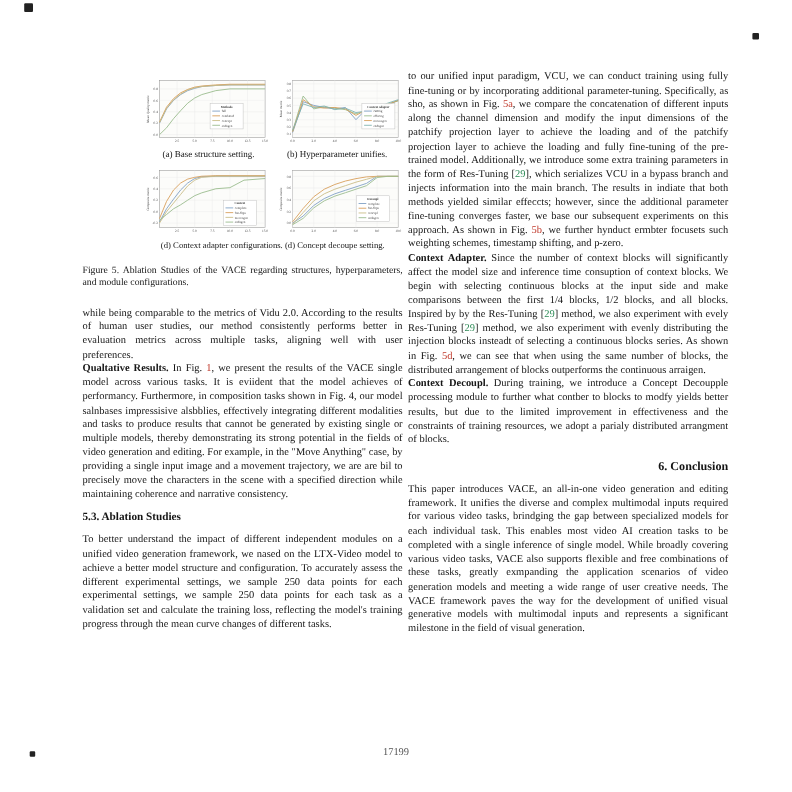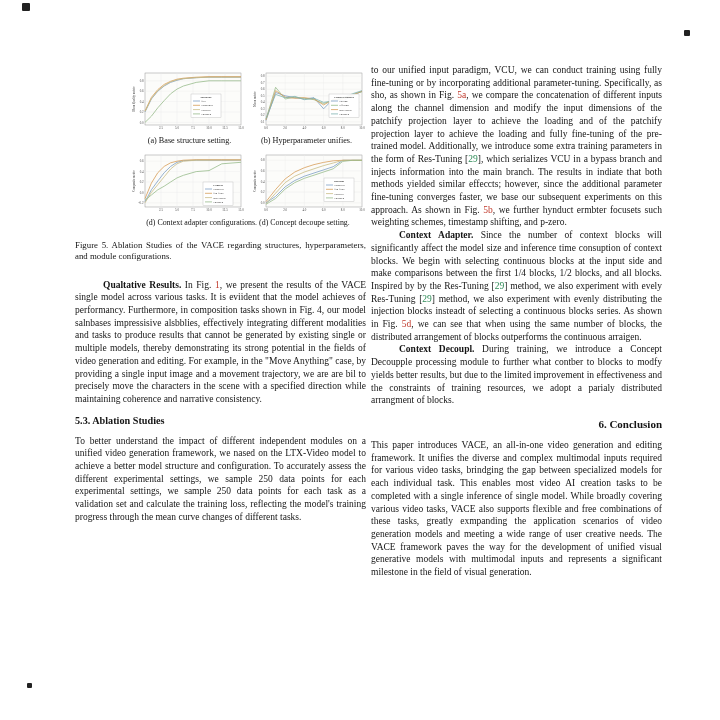--- a/index.html
+++ b/index.html
@@ -7,21 +7,21 @@
         font-family:"Liberation Serif", serif;color:#151515;}
   .speck{position:absolute;background:#222;border-radius:1px;}
   .speck.tl{left:22px;top:3px;width:8px;height:8px;}
   .speck.tr{left:684px;top:30px;width:6px;height:6px;}
   .speck.bl{left:27px;top:683px;width:5px;height:5px;}
   .col{position:absolute;width:291px;text-align:justify;
        font-size:9.5px;line-height:12.7px;}
   .col.left{left:75px;top:64px;}
   .col.right{left:371px;top:64px;}
   p{margin:0;padding:0;}
-  .runin{font-weight:bold;margin-left:28px;}
+  .runin{font-weight:bold;}
   .link-fig{color:#c0392b;text-decoration:none;cursor:pointer;font-family:Liberation Serif, serif;}
   .link-cite{color:#2e8b57;text-decoration:none;cursor:pointer;}
   h3.sec{font-size:10.2px;margin:9px 0 8px;text-align:left;line-height:12px;}
   h2.sec{font-size:11px;margin:11px 0 8px;text-align:right;line-height:13px;}
   figure{margin:6px 0 0 0;padding:0;}
   .figgrid{width:234px;margin-left:56px;}
   .figrow{display:flex;gap:8px;}
   .chart svg{display:block;}
   .subcaps{display:flex;margin:2px 0 6px;}
   .subcaps span{flex:1;text-align:center;font-size:8.2px;line-height:10px;}
@@ -229,20 +229,21 @@
         <div class="subcap-row">
           <span>(d) Context adapter configurations.</span>
           <span>(d) Concept decoupe setting.</span>
         </div>
       </div>
       <figcaption class="figcaption">Figure 5. Ablation Studies of the VACE regarding structures, hyperparameters, and module configurations.</figcaption>
     </figure>
 
     <div class="gap"></div>
 
+    <p><span>while being comparable to the metrics of Vidu 2.0. According to the results of human user studies, our method consistently performs better in evaluation metrics across multiple tasks, aligning well with user preferences.</span></p>
 
     <p><span class="runin">Qualtative Results.</span><span> In Fig. </span><a class="link-fig">1</a><span>, we present the results of the VACE single model across various tasks. It is eviident that the model achieves of performancy. Furthermore, in composition tasks shown in Fig. 4, our model salnbases impressisive alsbblies, effectively integrating different modalities and tasks to produce results that cannot be generated by existing single or multiple models, thereby demonstrating its strong potential in the fields of video generation and editing. For example, in the "Move Anything" case, by providing a single input image and a movement trajectory, we are are bil to precisely move the characters in the scene with a specified direction while maintaining coherence and narrative consistency.</span></p>
 
     <h3 class="sec">5.3. Ablation Studies</h3>
 
     <p><span>To better understand the impact of different independent modules on a unified video generation framework, we nased on the LTX-Video model to achieve a better model structure and configuration. To accurately assess the different experimental settings, we sample 250 data points for each experimental settings, we sample 250 data points for each task as a validation set and calculate the training loss, reflecting the model's training progress through the mean curve changes of different tasks.</span></p>
 
   </div>
 
   <div class="col right">
@@ -250,13 +251,14 @@
 
     <p><span class="runin">Context Adapter.</span><span> Since the number of context blocks will significantly affect the model size and inference time consuption of context blocks. We begin with selecting continuous blocks at the input side and make comparisons between the first 1/4 blocks, 1/2 blocks, and all blocks. Inspired by by the Res-Tuning [</span><a class="link-cite">29</a><span>] method, we also experiment with evely Res-Tuning [</span><a class="link-cite">29</a><span>] method, we also experiment with evenly distributing the injection blocks insteadt of selecting a continuous blocks series. As shown in Fig. </span><a class="link-fig">5d</a><span>, we can see that when using the same number of blocks, the distributed arrangement of blocks outperforms the continuous arraigen.</span></p>
 
     <p><span class="runin">Context Decoupl.</span><span> During training, we introduce a Concept Decoupple processing module to further what contber to blocks to modfy yields better results, but due to the limited improvement in effectiveness and the constraints of training resources, we adopt a parialy distributed arrangment of blocks.</span></p>
 
     <h2 class="sec">6. Conclusion</h2>
 
     <p><span>This paper introduces VACE, an all-in-one video generation and editing framework. It unifies the diverse and complex multimodal inputs required for various video tasks, brindging the gap between specialized models for each individual task. This enables most video AI creation tasks to be completed with a single inference of single model. While broadly covering various video tasks, VACE also supports flexible and free combinations of these tasks, greatly exmpanding the application scenarios of video generation models and meeting a wide range of user creative needs. The VACE framework paves the way for the development of unified visual generative models with multimodal inputs and represents a significant milestone in the field of visual generation.</span></p>
   </div>
 
+  <div class="pageno">17199</div>
 </div>
 
 </body></html>

